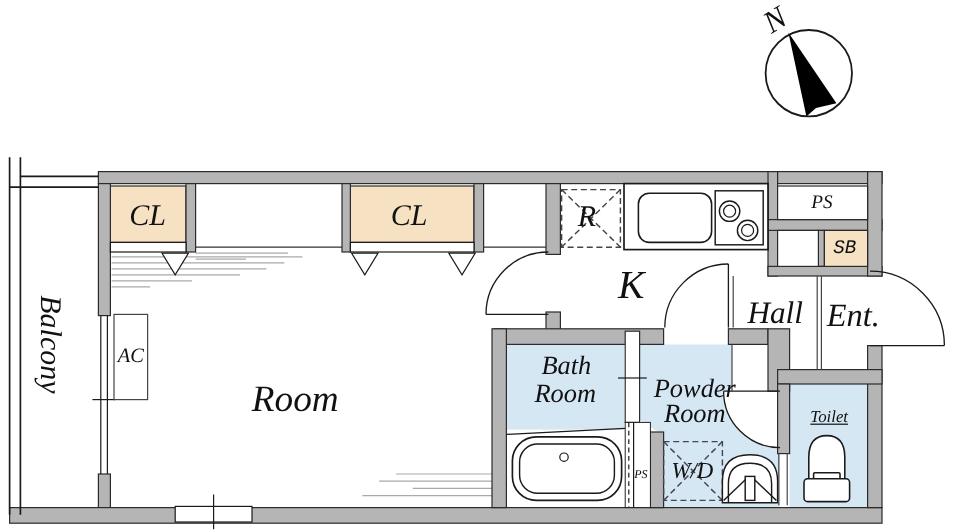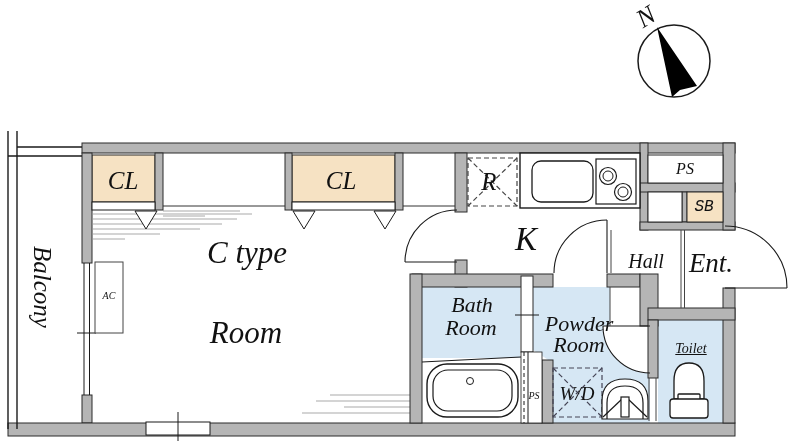--- a/index.html
+++ b/index.html
@@ -180,30 +180,29 @@
 
   <g>
     <circle cx="674" cy="61" r="36" fill="none" stroke="#1a1a1a" stroke-width="1.5"></circle>
     <polygon points="657,27 697,86 680,90 672,97" fill="#000"></polygon>
   </g>
 </svg>
 
   <div class="lbl rot90" style="left:42px;top:287px;font-size:25px;">Balcony</div>
   <div class="lbl" style="left:123px;top:180px;font-size:25px;">CL</div>
   <div class="lbl" style="left:341px;top:180px;font-size:25px;">CL</div>
-  <div class="lbl" style="left:247px;top:252px;font-size:31px;">C type</div>
   <div class="lbl" style="left:246px;top:332px;font-size:31px;">Room</div>
   <div class="lbl" style="left:489px;top:181px;font-size:25px;">R</div>
   <div class="lbl" style="left:526px;top:239px;font-size:33px;">K</div>
   <div class="lbl" style="left:685px;top:169px;font-size:16px;">PS</div>
   <div class="lbl" style="left:704px;top:207px;font-size:16px;font-family:Liberation Mono, monospace;">SB</div>
-  <div class="lbl" style="left:646px;top:261px;font-size:20px;">Hall</div>
+  <div class="lbl" style="left:646px;top:261px;font-size:26px;">Hall</div>
   <div class="lbl" style="left:711px;top:263px;font-size:27px;">Ent.</div>
   <div class="lbl" style="left:472px;top:305px;font-size:22px;">Bath</div>
   <div class="lbl" style="left:471px;top:328px;font-size:22px;">Room</div>
   <div class="lbl" style="left:579px;top:324px;font-size:22px;">Powder</div>
   <div class="lbl" style="left:579px;top:345px;font-size:22px;">Room</div>
   <div class="lbl" style="left:691px;top:349px;font-size:14px;text-decoration:underline;">Toilet</div>
   <div class="lbl" style="left:577px;top:393px;font-size:19px;">W/D</div>
   <div class="lbl" style="left:534px;top:396px;font-size:10px;">PS</div>
-  <div class="lbl" style="left:109px;top:296px;font-size:10px;">AC</div>
+  <div class="lbl" style="left:109px;top:296px;font-size:17px;">AC</div>
   <div class="lbl rotN" style="left:646px;top:17px;font-size:26px;">N</div>
 </div>
 
 </body></html>

